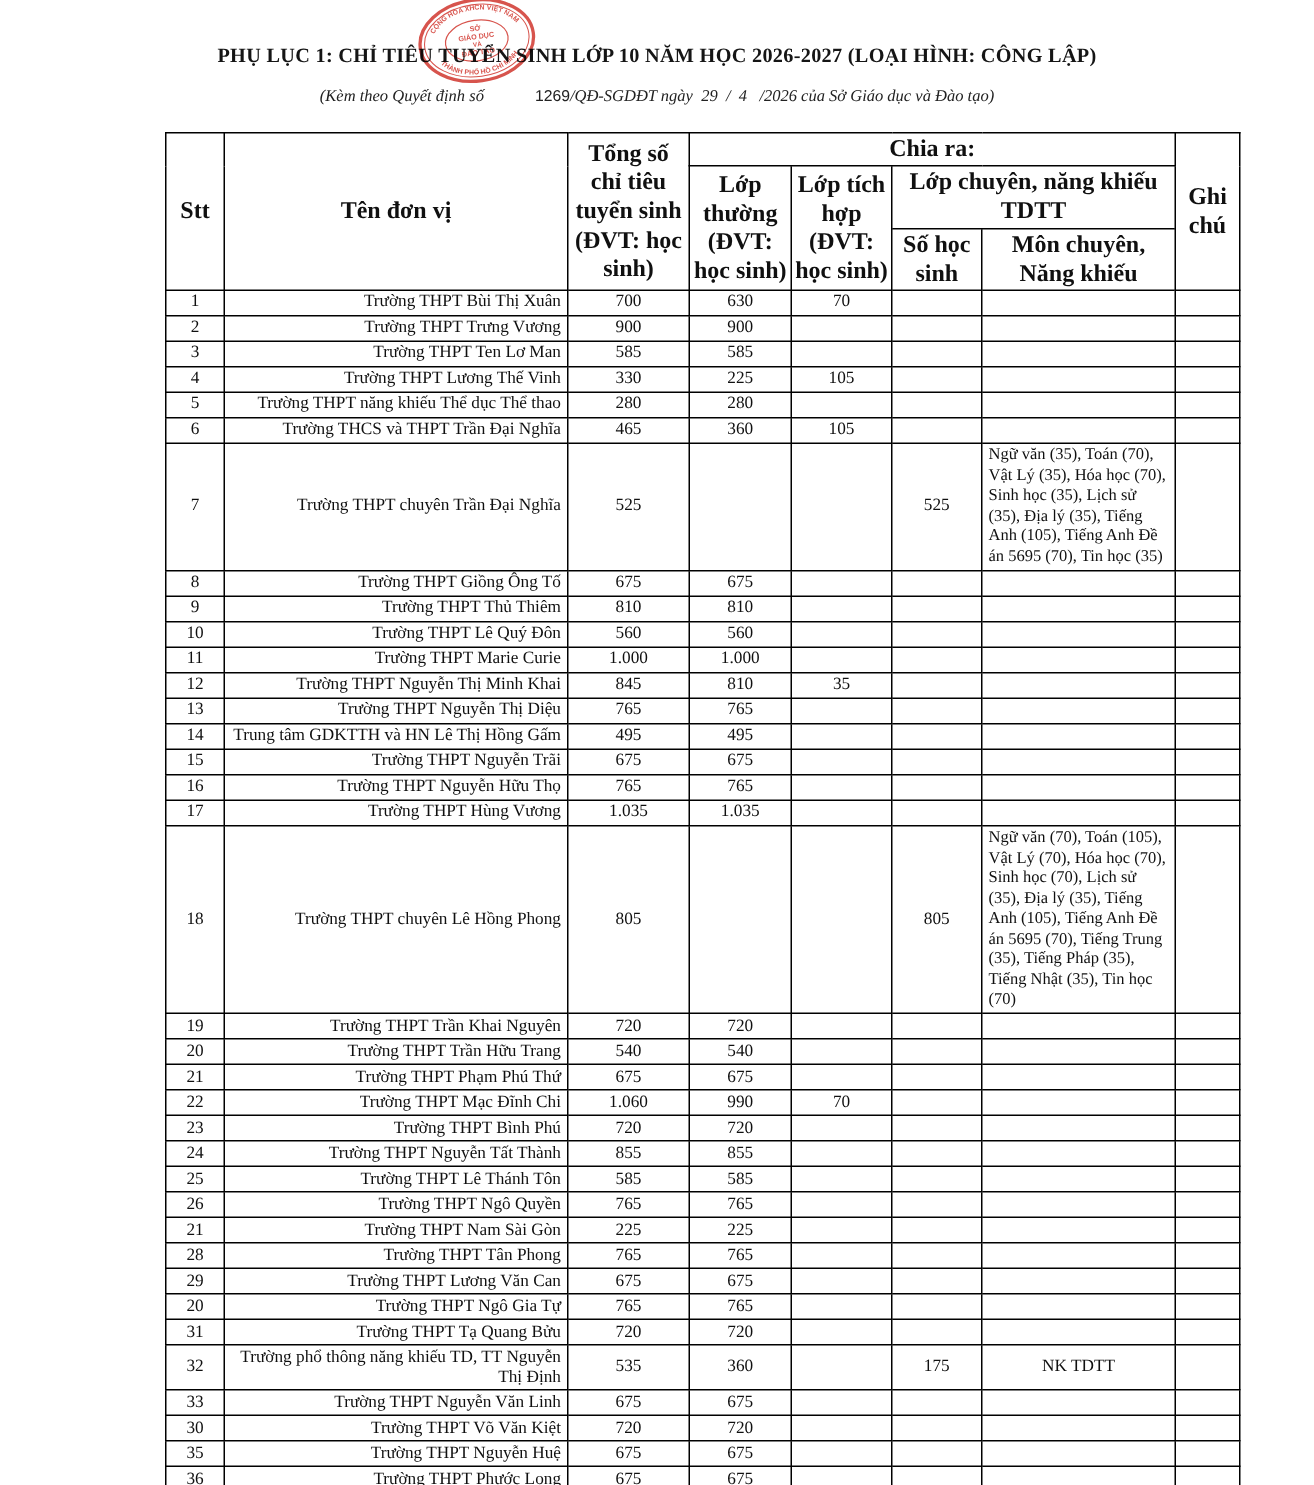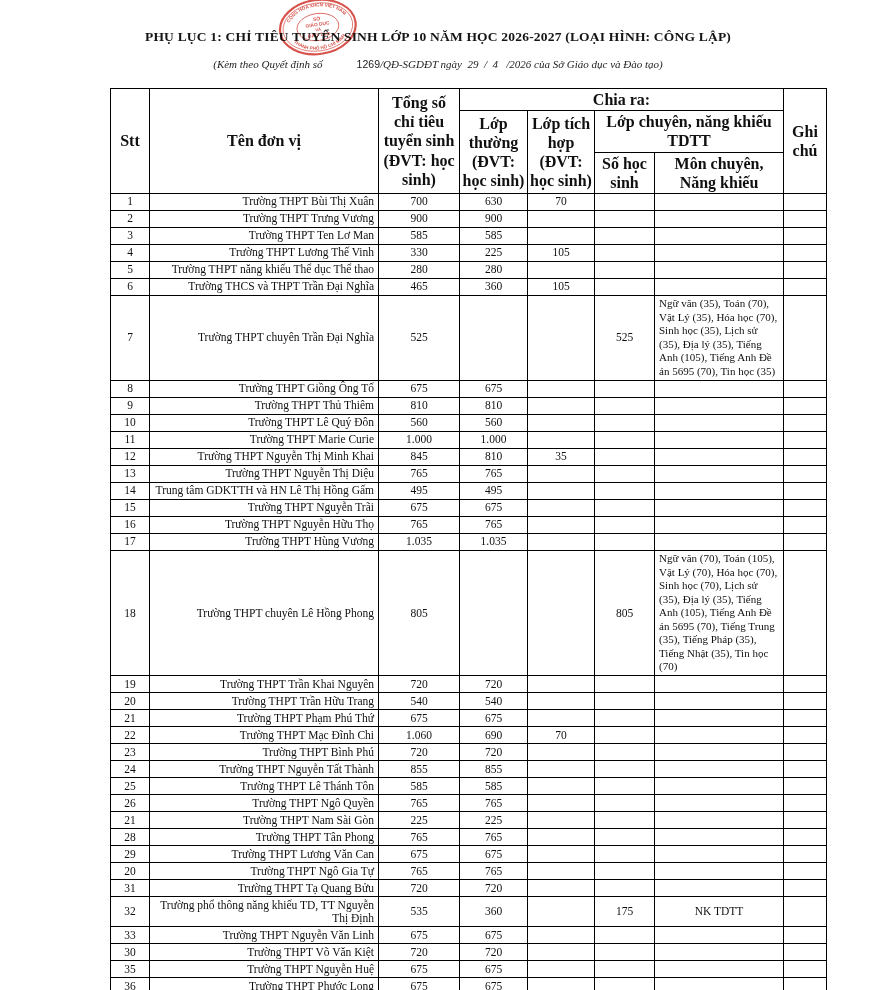--- a/index.html
+++ b/index.html
@@ -314,21 +314,21 @@
           <td>675</td>
           <td></td>
           <td></td>
           <td class="c-mon"></td>
           <td></td>
         </tr>
         <tr>
           <td>22</td>
           <td class="c-name">Trường THPT Mạc Đĩnh Chi</td>
           <td>1.060</td>
-          <td>690</td>
+          <td>990</td>
           <td>70</td>
           <td></td>
           <td class="c-mon"></td>
           <td></td>
         </tr>
         <tr>
           <td>23</td>
           <td class="c-name">Trường THPT Bình Phú</td>
           <td>720</td>
           <td>720</td>

